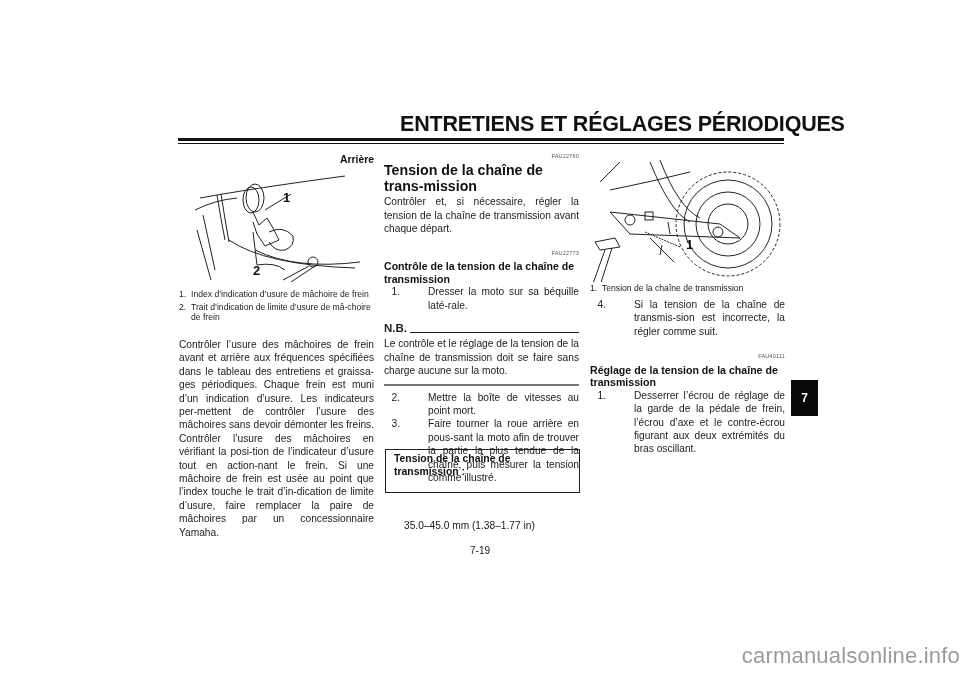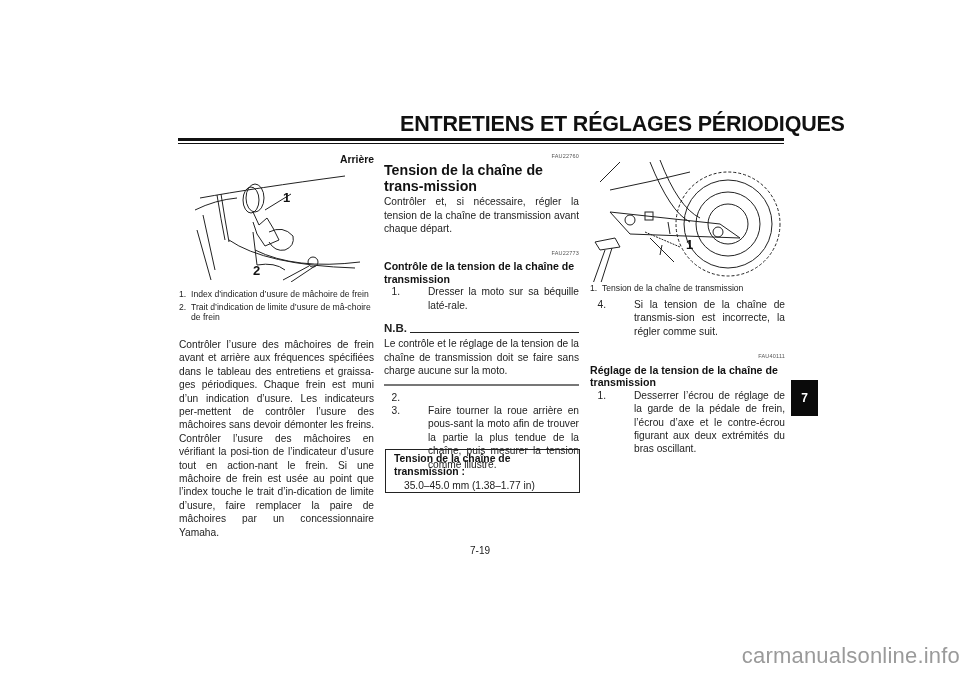--- a/index.html
+++ b/index.html
@@ -33,21 +33,21 @@
   .step { display: flex; text-align: justify; }
   .step .sn { width: 16px; flex: none; text-align: right; padding-right: 5px; margin-left: 5px; }
   .step .st { flex: 1; margin-left: 23px; }
 
   .nb-head { display: flex; align-items: flex-end; font-weight: bold; font-size: 11.5px; }
   .nb-line { flex: 1; border-bottom: 1px solid #222; margin-left: 3px; margin-bottom: 2px; }
   .nb-bottom { height: 2px; background: #777; margin-top: 6px; }
 
   .spec-box { border: 1.2px solid #222; padding: 3px 8px 16px 8px; }
   .spec-box .t { font-weight: bold; font-size: 10.4px; line-height: 12.8px; color: #111; }
-  .spec-box .v { font-size: 10.2px; line-height: 13px; padding-left: 10px; }
+  .spec-box .v { font-size: 10.2px; line-height: 13px; padding-left: 10px; margin-top: 40px; }
 
   .chapter-tab {
     left: 791px; top: 380px; width: 27px; height: 36px; background: #0a0a0a;
     color: #fff; font-weight: bold; font-size: 12px; display: flex;
     align-items: center; justify-content: center;
   }
   .page-num { left: 440px; top: 545px; width: 80px; text-align: center; font-size: 10px; color: #222; }
   .watermark {
     left: 680px; top: 643px; width: 280px; font-size: 22px; color: #9a9a9a;
     letter-spacing: 0.2px; white-space: nowrap; text-align: right;
@@ -117,20 +117,21 @@
       <span>N.B.</span>
       <span class="nb-line"></span>
     </div>
     <div class="justify" style="margin-top:2px;">Le contrôle et le réglage de la tension de la chaîne de transmission doit se faire sans charge aucune sur la moto.</div>
     <div class="nb-bottom"></div>
   </div>
 
   <div style="margin-top:5px;">
     <div class="step">
       <span class="sn">2.</span>
+      <span class="st">Mettre la boîte de vitesses au point mort.</span>
     </div>
     <div class="step">
       <span class="sn">3.</span>
       <span class="st">Faire tourner la roue arrière en pous-sant la moto afin de trouver la partie la plus tendue de la chaîne, puis mesurer la tension comme illustré.</span>
     </div>
   </div>
 </div>
 
 <div class="abs spec-box" style="left:385px; top:449px; width:195px; height:44px;">
   <div class="t">Tension de la chaîne de transmission :</div>

